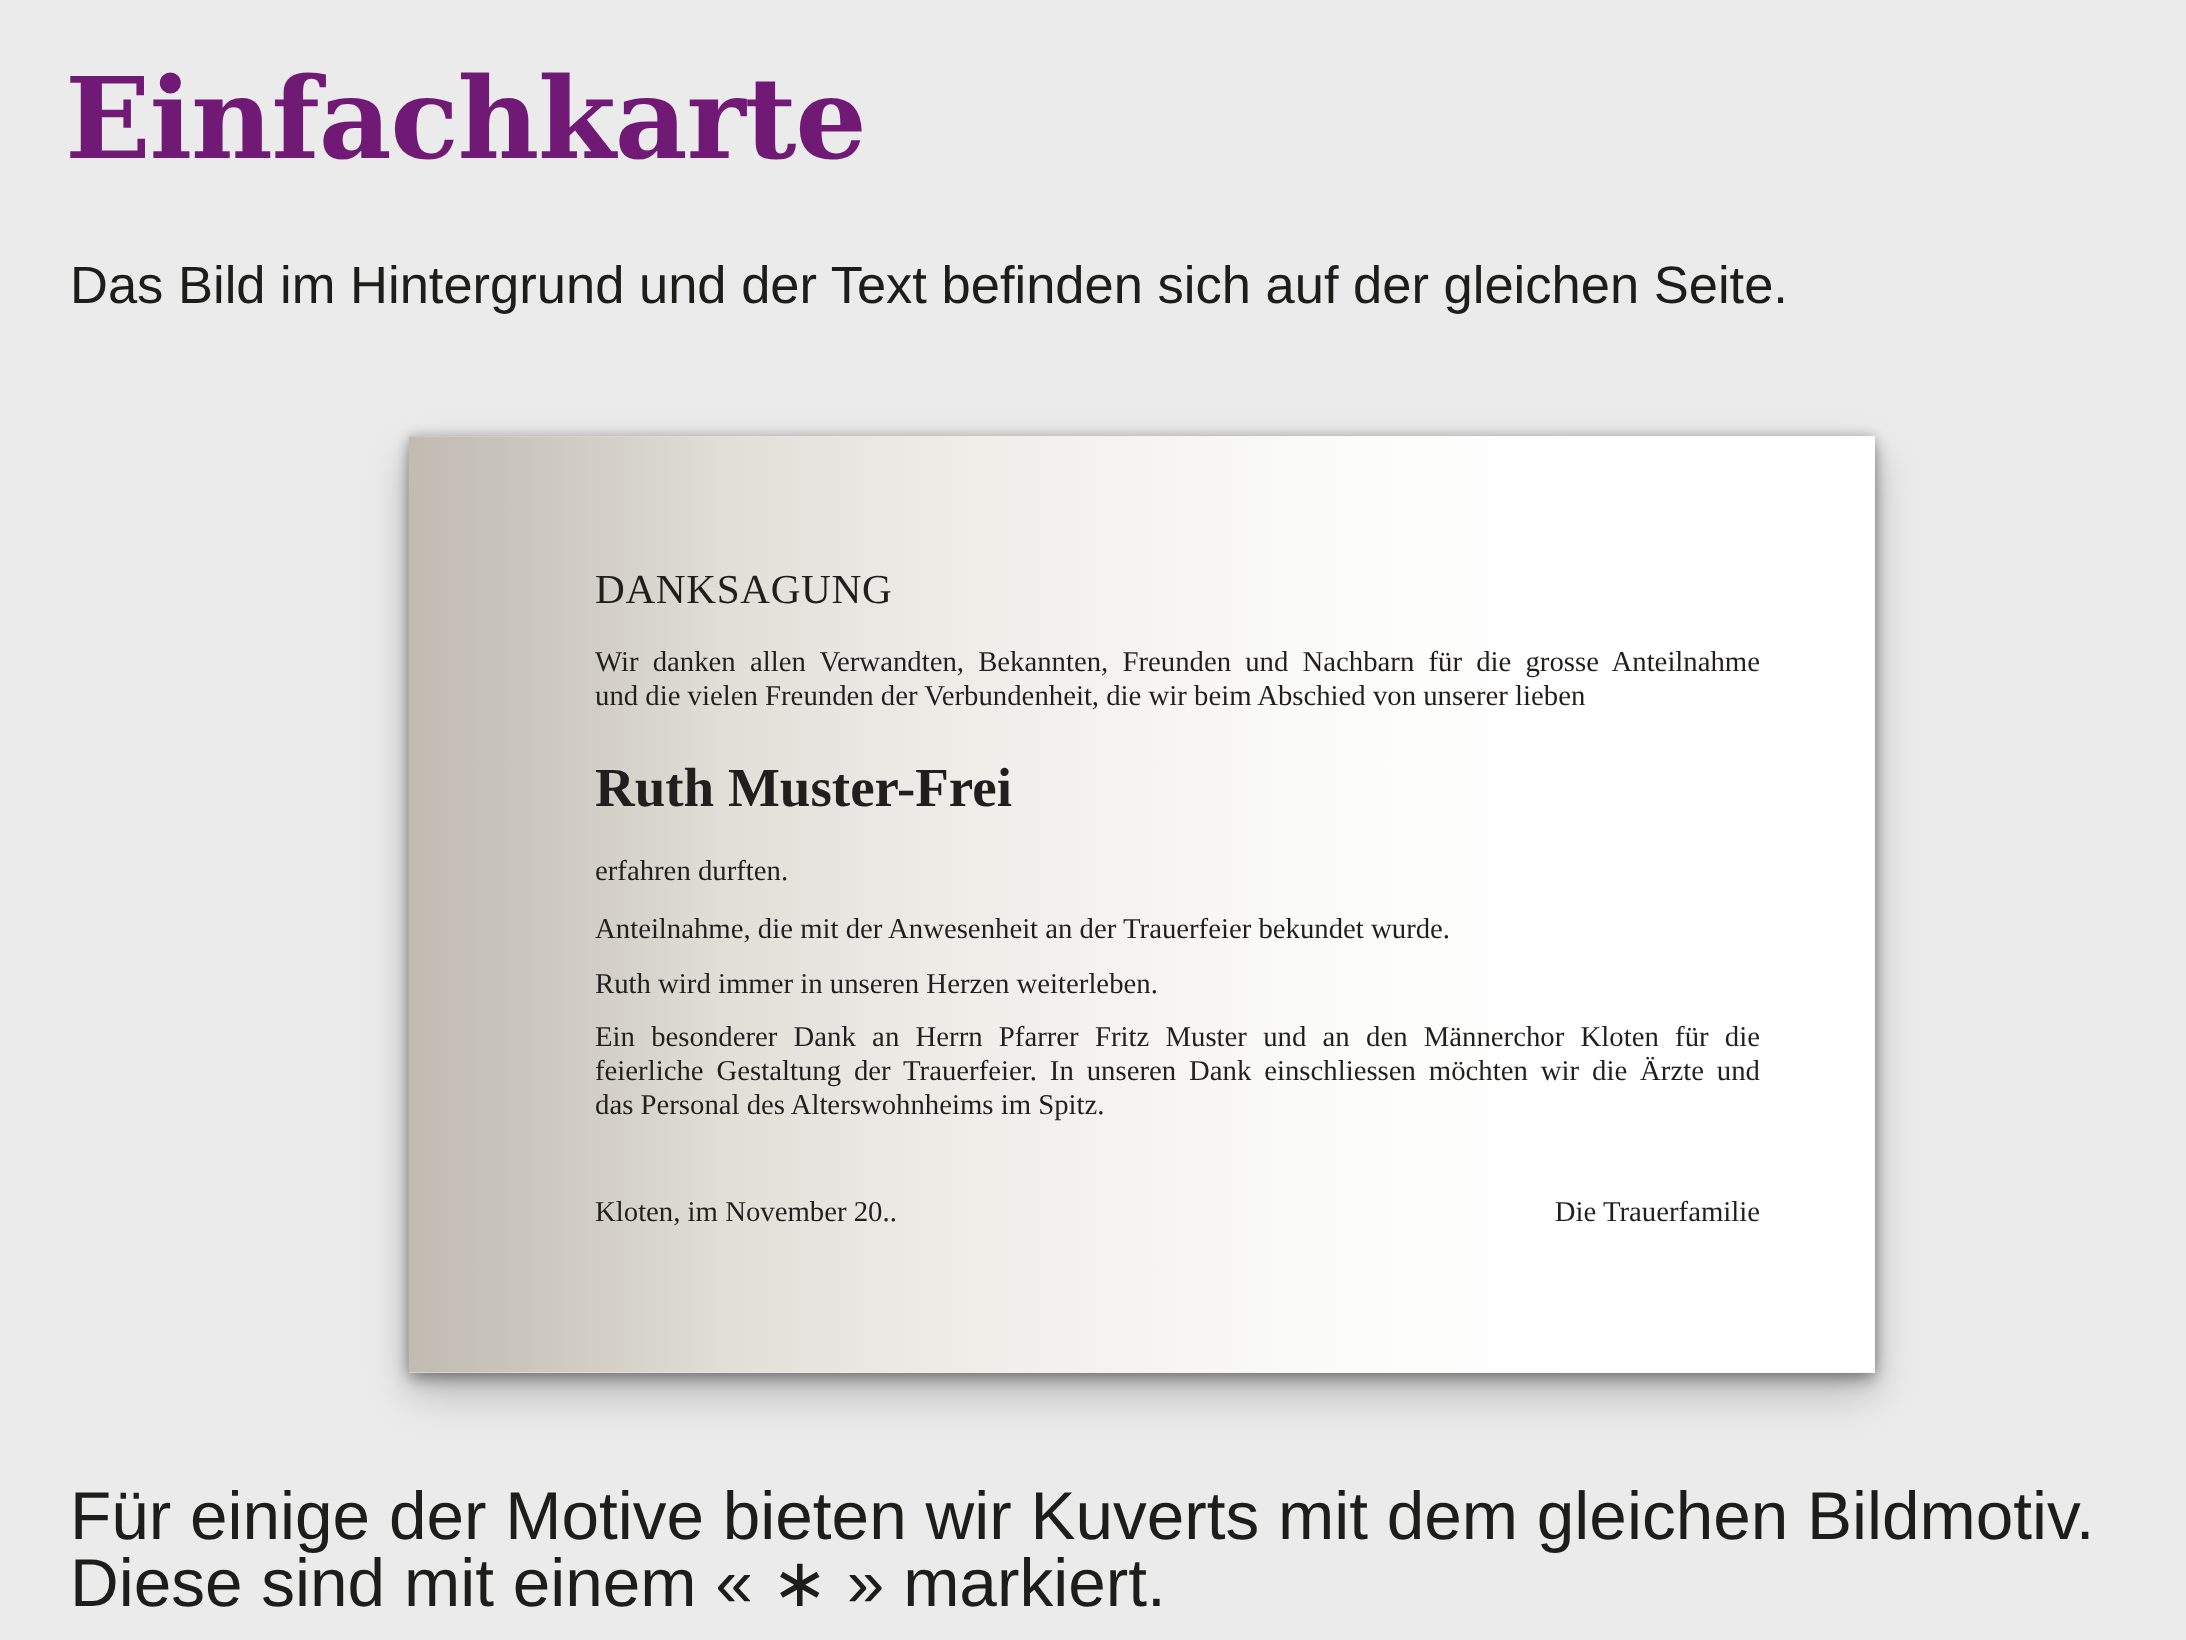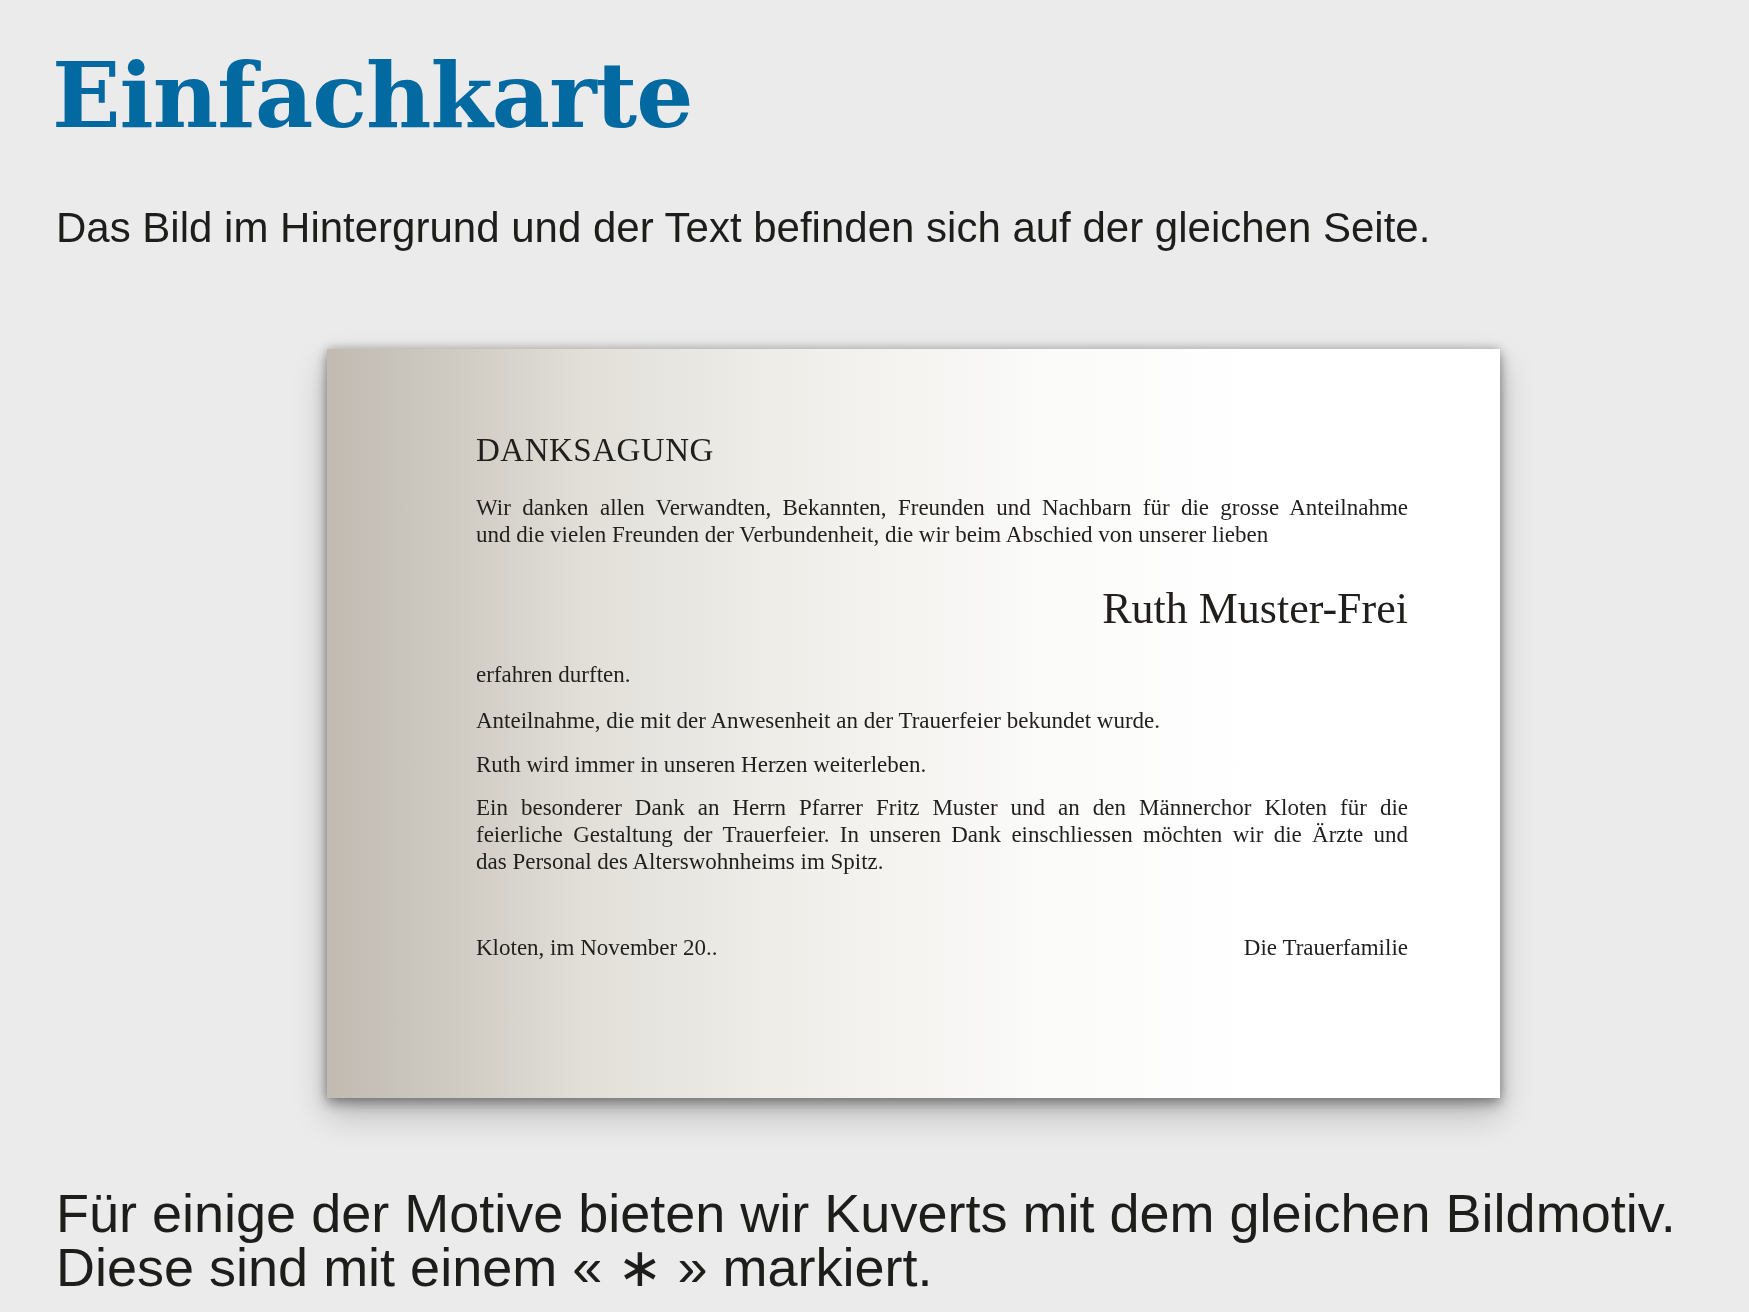--- a/index.html
+++ b/index.html
@@ -22,21 +22,21 @@
   .page-title {
     position: absolute;
     left: 52px;
     top: 50px;
     margin: 0;
     font-family: "DejaVu Serif", serif;
     font-weight: 700;
     font-size: 90px;
     line-height: 1;
     letter-spacing: -1px;
-    color: #0369a1;
+    color: #701a75;
   }
 
   
   .page-subtitle {
     position: absolute;
     left: 56px;
     top: 207px;
     margin: 0;
     font-size: 42px;
     line-height: 1;
@@ -59,21 +59,21 @@
       #fbfbfa 62%,
       #ffffff 80%,
       #ffffff 100%);
     box-shadow:
       0 5px 12px rgba(0, 0, 0, 0.38),
       0 16px 32px rgba(0, 0, 0, 0.22),
       0 -2px 8px rgba(0, 0, 0, 0.12);
   }
   .card-body {
     margin: 0 92px 0 149px;
-    padding-top: 85px;
+    padding-top: 107px;
     font-family: "Liberation Serif", serif;
     font-size: 23px;
     line-height: 27px;
     color: #211f1d;
   }
   .card-title {
     margin: 0;
     font-size: 33px;
     line-height: 33px;
     font-weight: 400;
@@ -84,22 +84,22 @@
   .line-j {
     display: block;
     text-align: justify;
     text-align-last: justify;
   }
   .para-intro   { margin-top: 27px; }
   .card-name {
     margin: 39px 0 0 0;
     font-size: 44px;
     line-height: 44px;
-    font-weight: 400;
-    text-align: right;
+    font-weight: 700;
+    text-align: left;
   }
   .para-after   { margin-top: 30px; }
   .para-donation{ margin-top: 19px; }
   .para-thanks  { margin-top: 16px; }
   .para-closing { margin-top: 17px; }
   .sign-row {
     margin-top: 59px;
     display: flex;
     justify-content: space-between;
     align-items: baseline;

